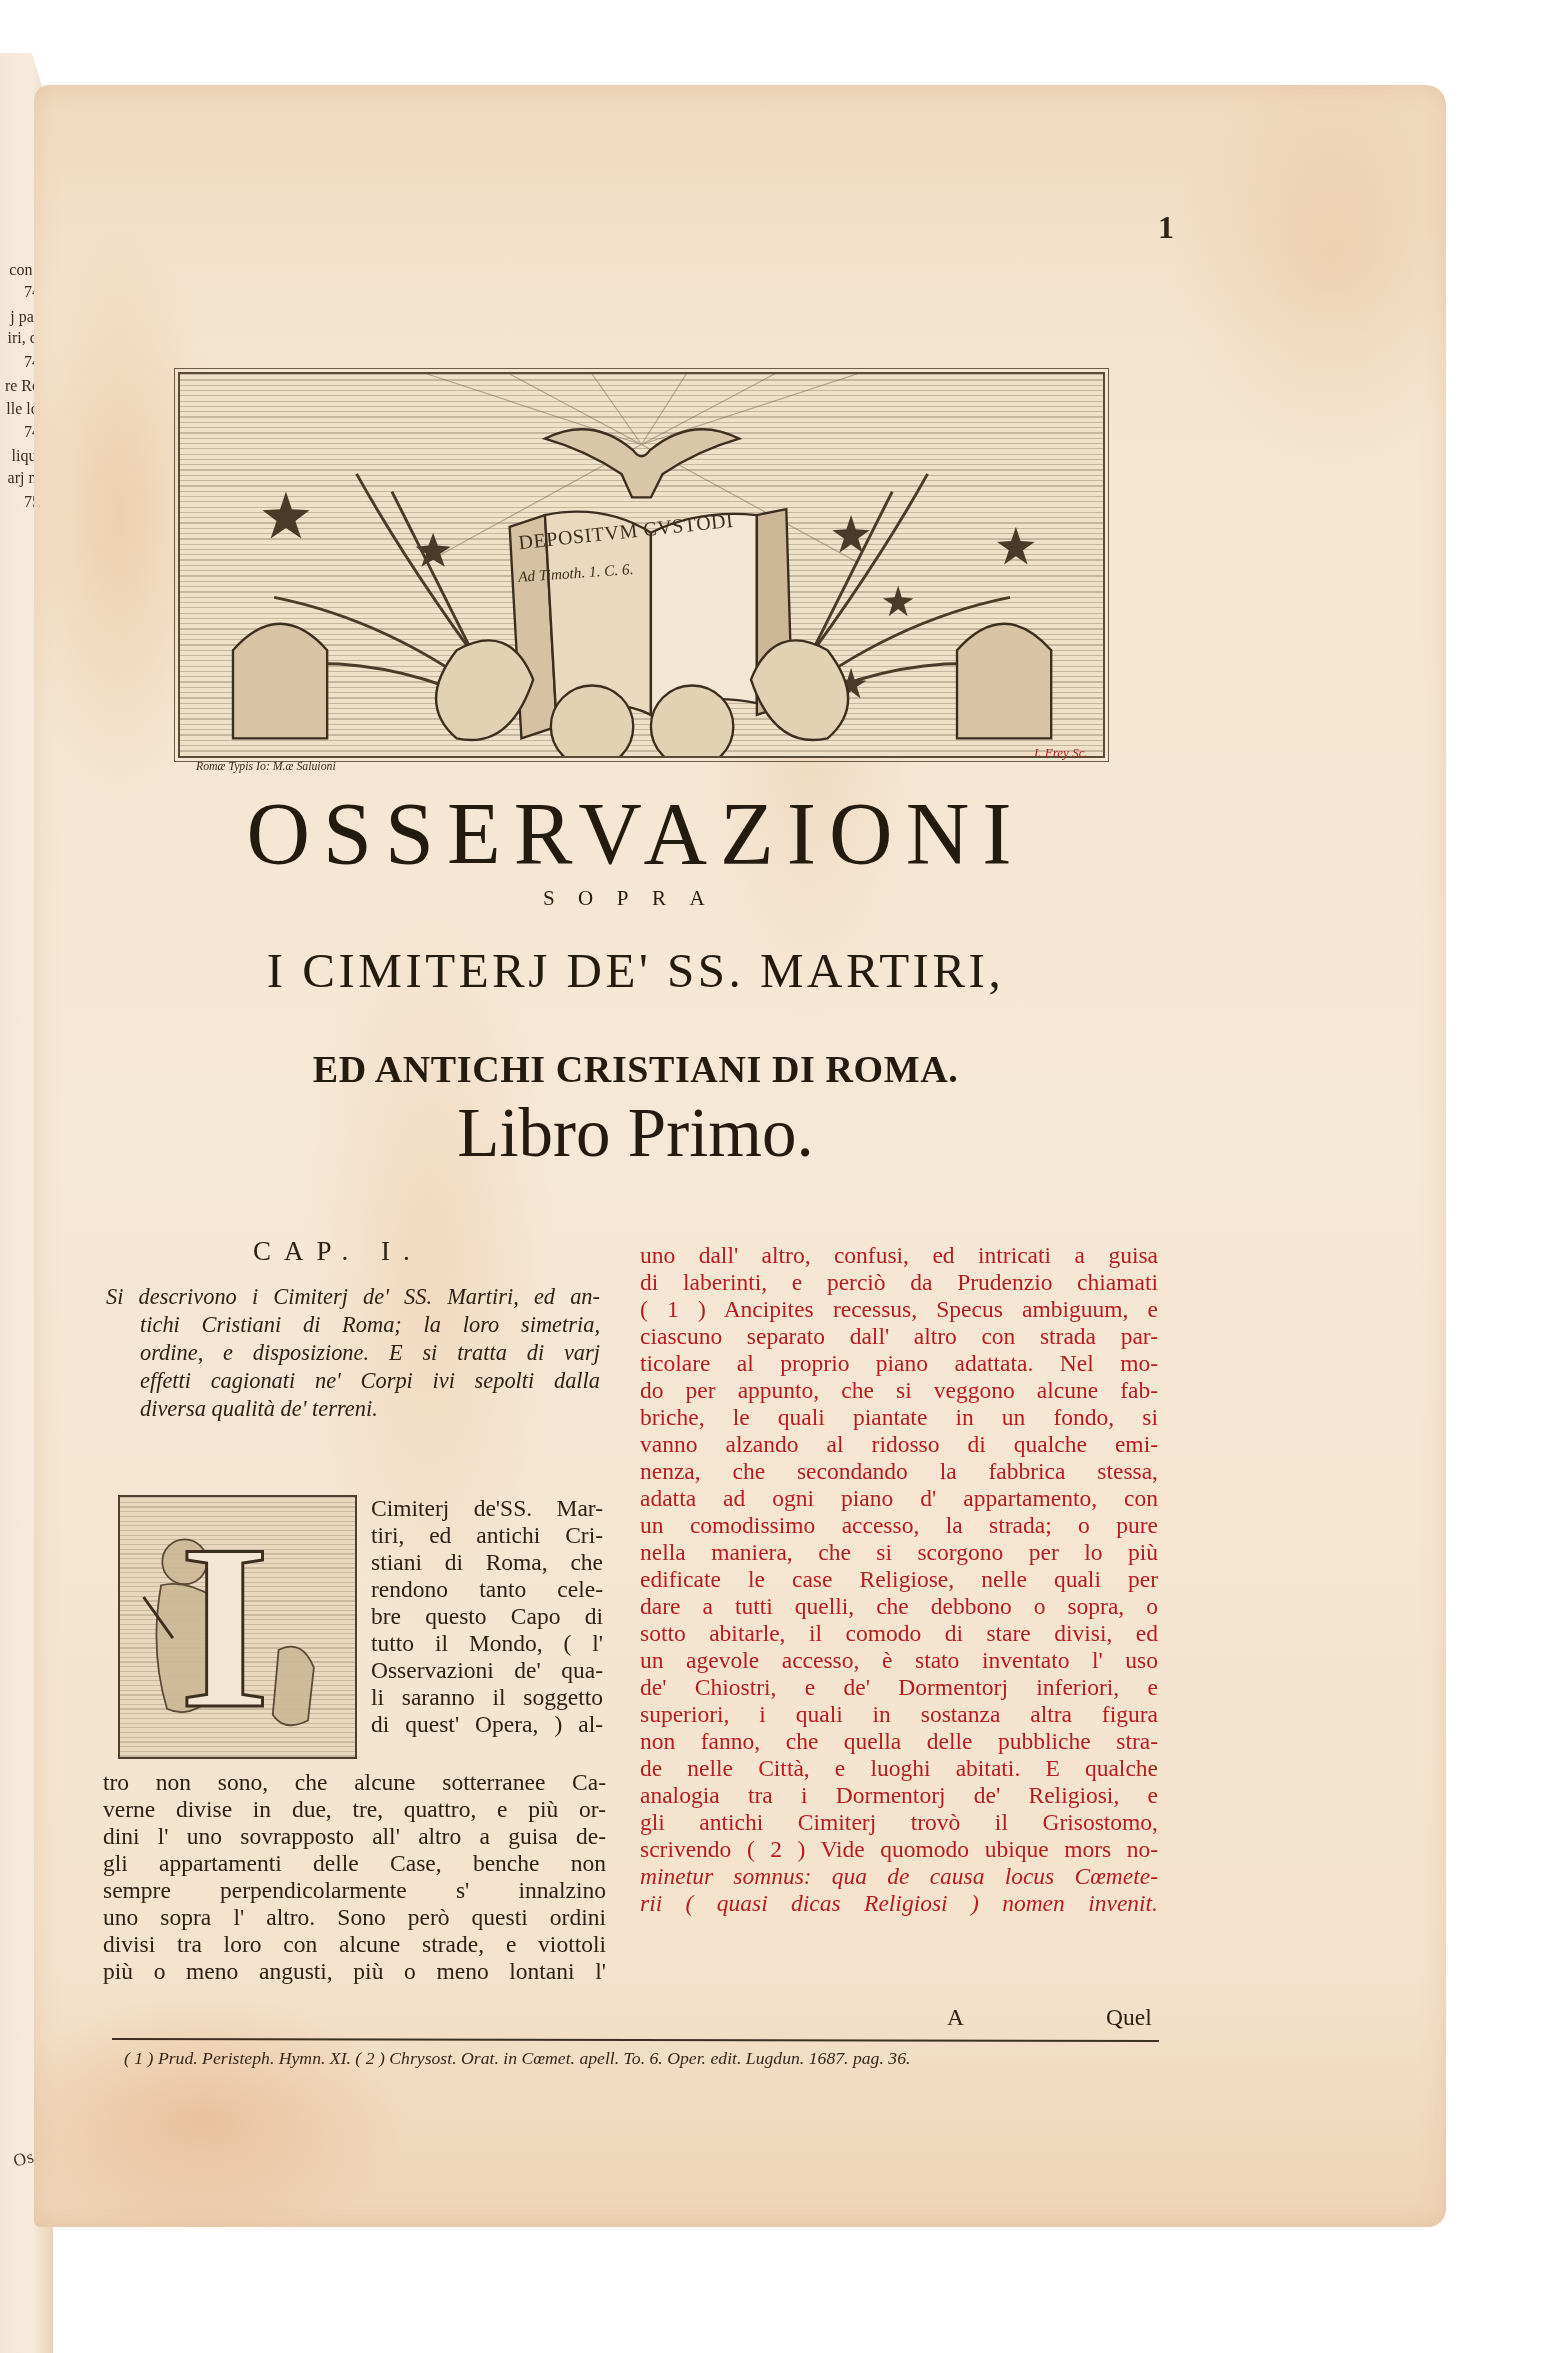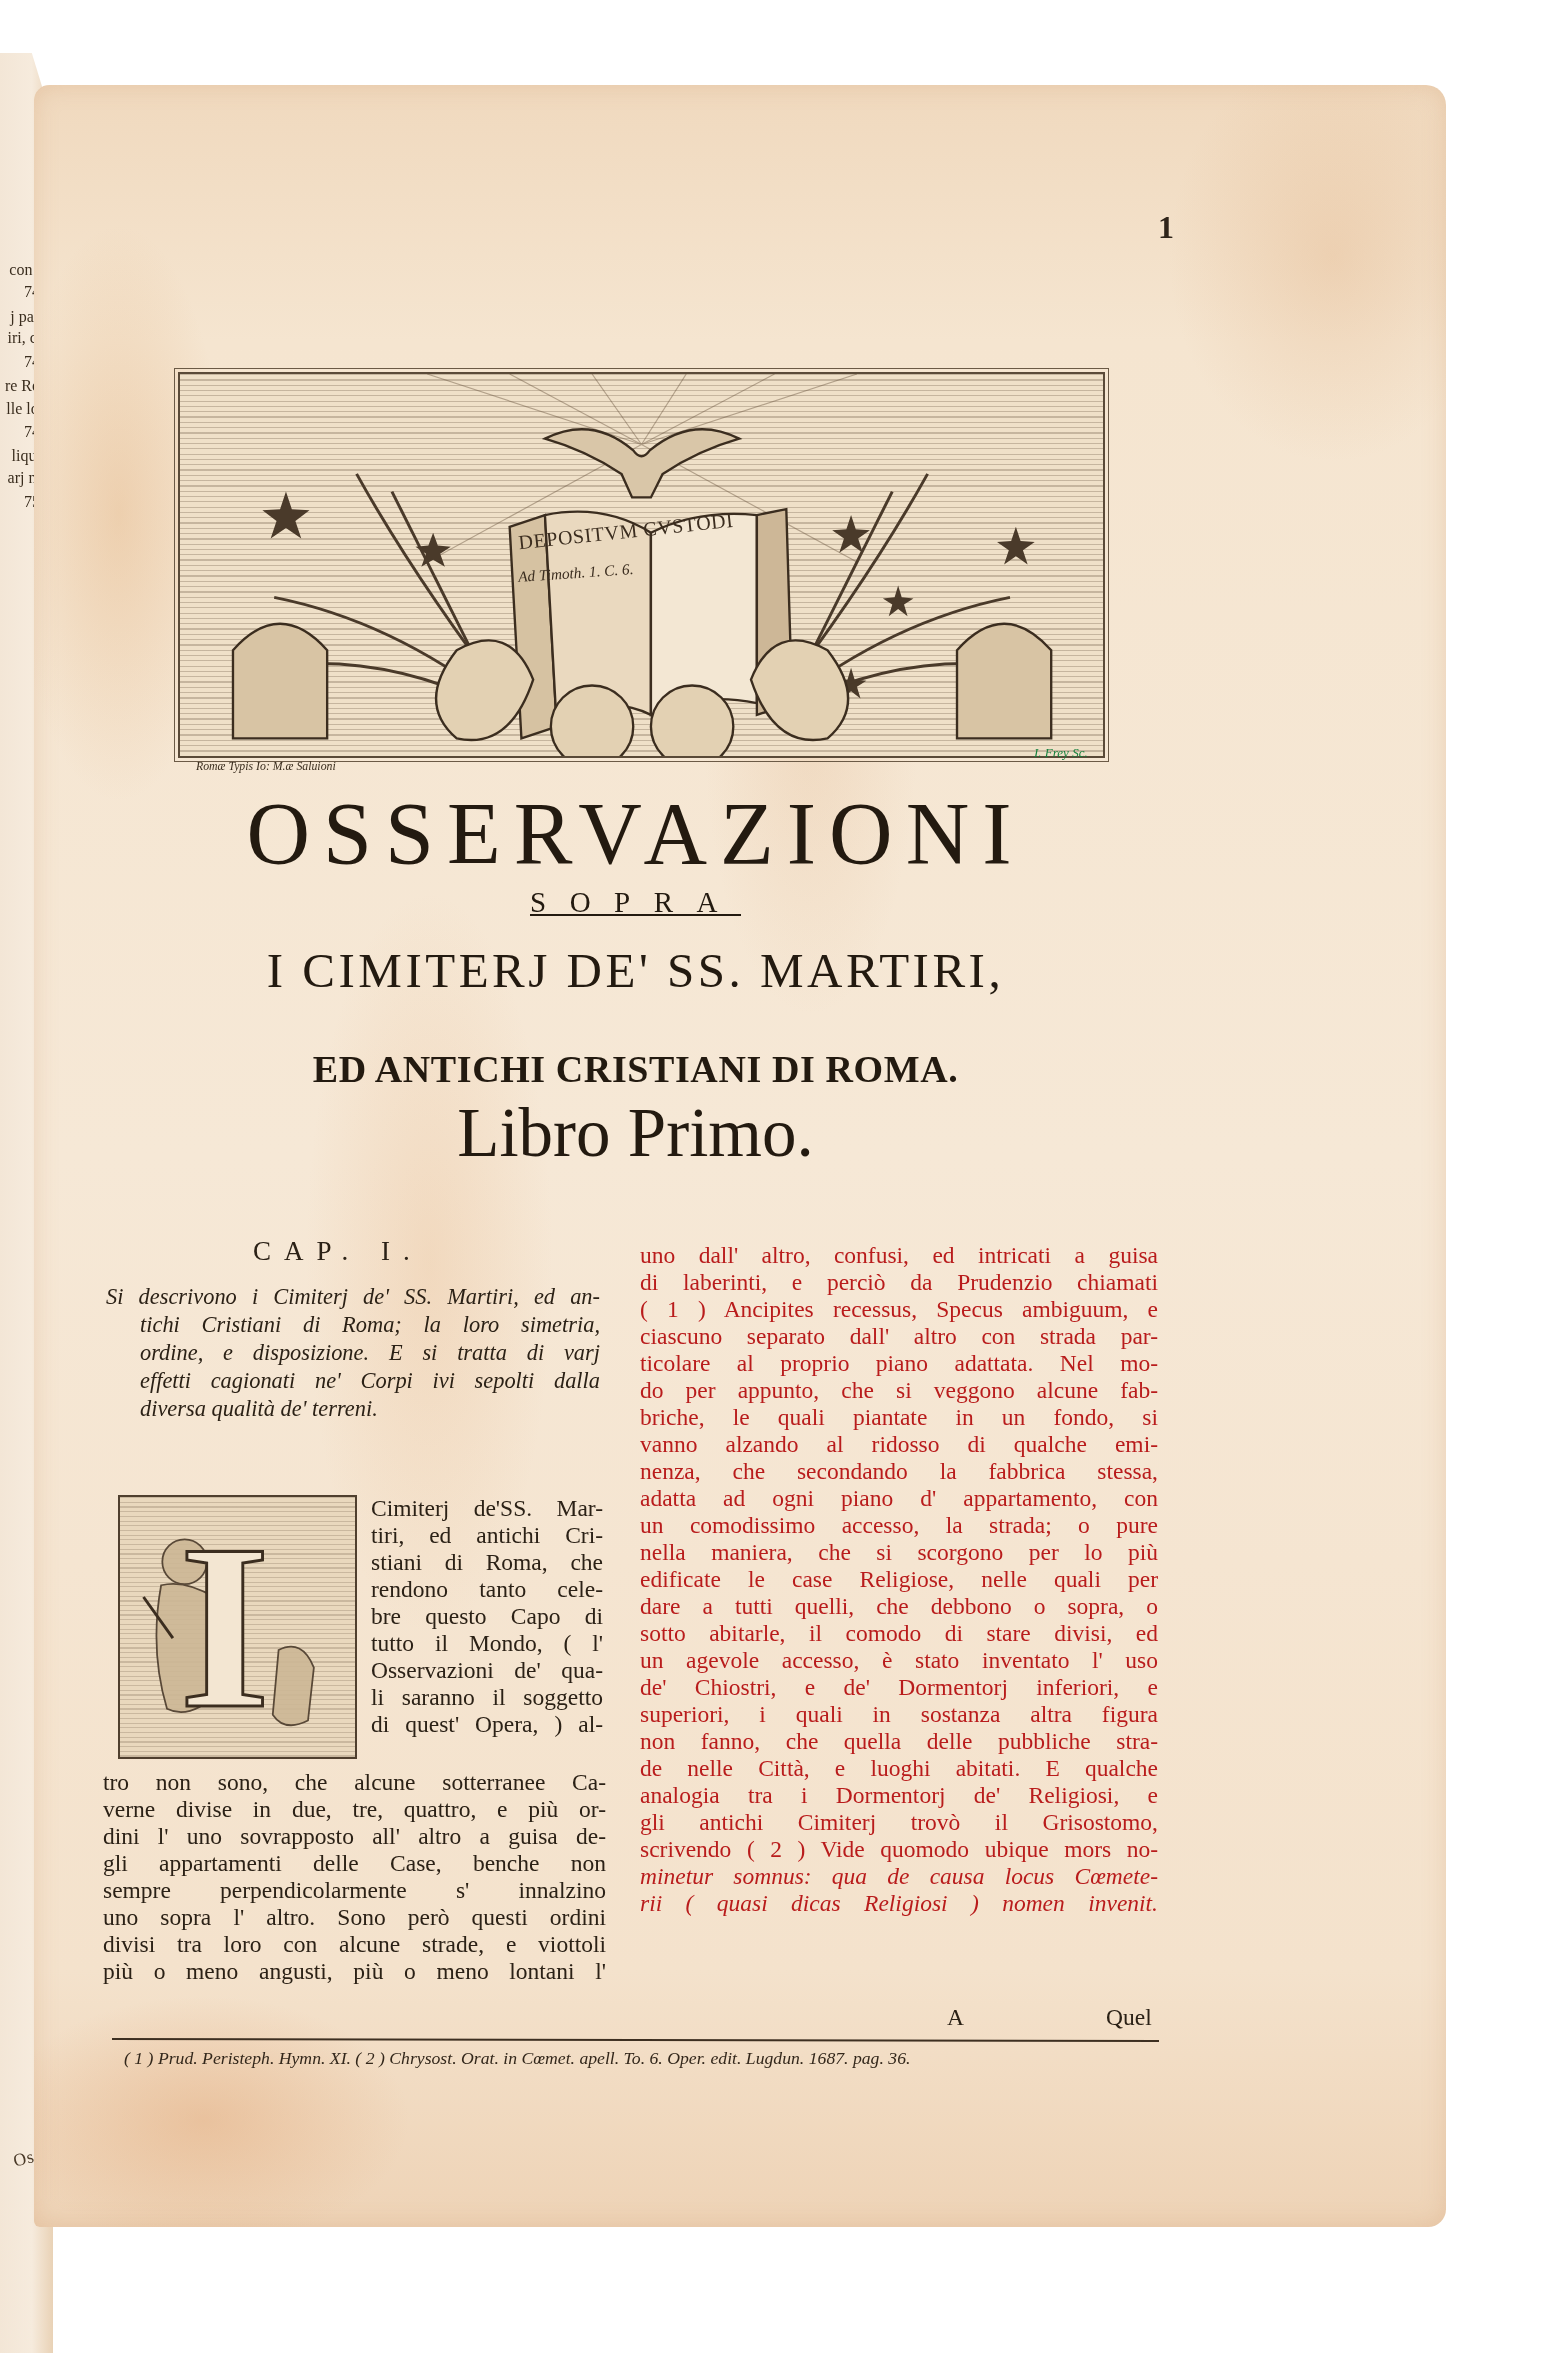--- a/index.html
+++ b/index.html
@@ -37,25 +37,25 @@
     outline:1.2px solid #6b5a46; outline-offset:3.5px;
     background:
       repeating-linear-gradient(180deg, rgba(90,70,50,0.28) 0px, rgba(90,70,50,0.28) 1.2px, transparent 1.2px, transparent 5.3px),
       #efe0c8;
     overflow:hidden;
   }
   .engraving svg { position:absolute; left:0; top:0; width:100%; height:100%; }
   .book-text-1 { position:absolute; left:340px; top:154px; font-size:20px; letter-spacing:0.6px; color:#3b2d1f; transform:rotate(-6deg); }
   .book-text-2 { position:absolute; left:340px; top:194px; font-size:15.3px; font-style:italic; color:#3b2d1f; transform:rotate(-4deg); }
   .imprint-left { position:absolute; left:180px; top:759px; font-size:11.8px; font-style:italic; color:#3a2d1e;margin-left:16px; }
-  .imprint-right { position:absolute; left:1034px; top:745px; font-size:13px; font-style:italic; color:#15803d; }
+  .imprint-right { position:absolute; left:1034px; top:745px; font-size:13px; font-style:italic; color:#b91c1c; }
 
   .title { position:absolute; left:106px; width:1059px; text-align:center; color:#231a10; }
   .t1 { top:783px; font-size:88px; letter-spacing:13px; font-weight:normal; }
-  .t2 { top:886px; font-size:29px; letter-spacing:23.5px;text-decoration:underline; }
+  .t2 { top:886px; font-size:21px; letter-spacing:23.5px; }
   .t3 { top:942px; font-size:49px; letter-spacing:3.5px; }
   .t4 { top:1047px; font-size:38px; letter-spacing:0.6px;font-weight:bold; }
   .t5 { top:1094px; font-size:69px; }
 
   .col { position:absolute; font-size:23.5px; line-height:27px; color:#b91c1c; }
   .right-col { left:640px; width:518px; }
   .cap { position:absolute; left:253px; top:1236px; font-size:27px; letter-spacing:13px; }
   .summary { position:absolute; left:106px; top:1283px; width:494px; font-size:22.4px; line-height:28px; font-style:italic; }
   .summary .line { display:block; text-align:justify; text-align-last:justify; }
   .summary .indent { padding-left:34px; }

